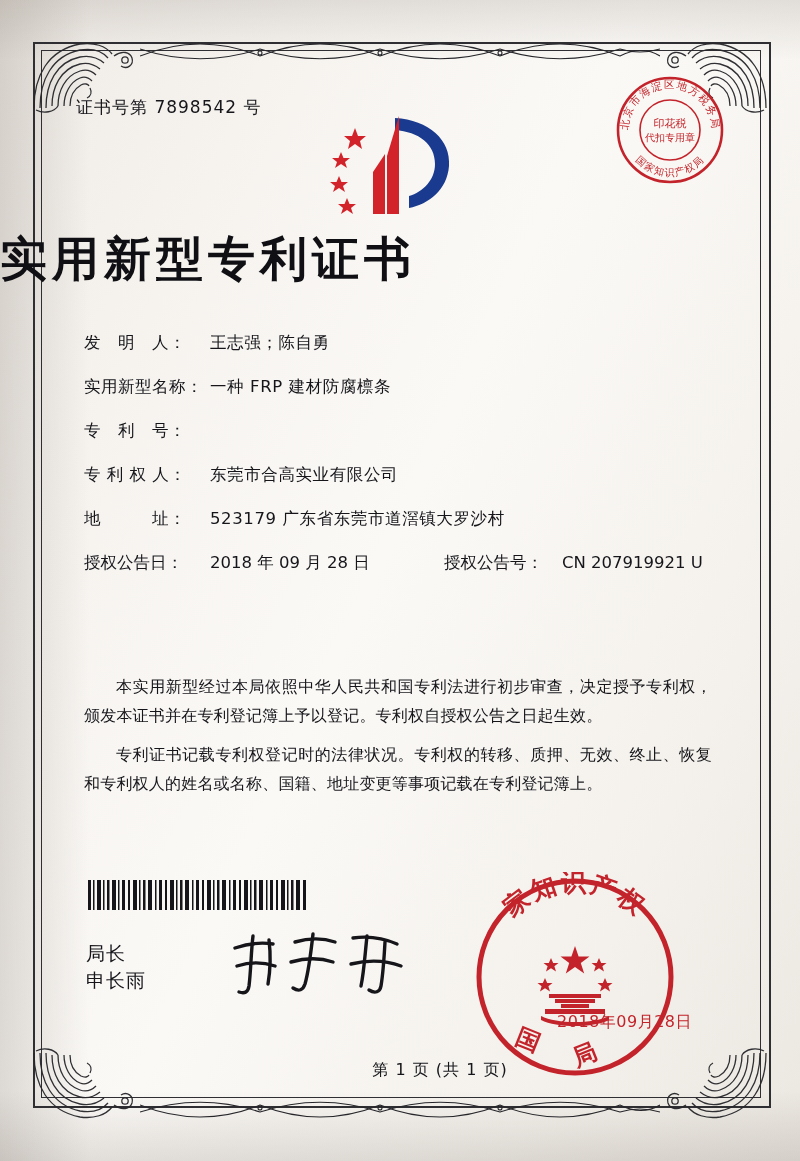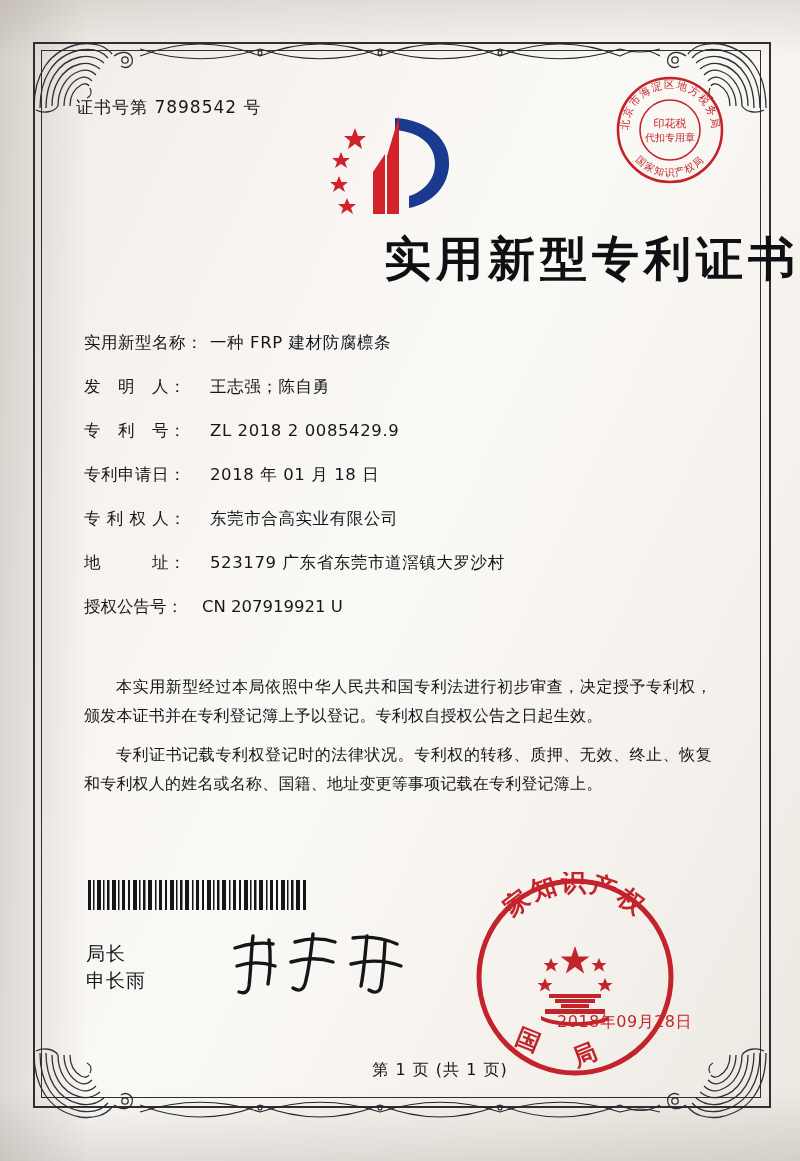--- a/index.html
+++ b/index.html
@@ -105,21 +105,21 @@
     position: absolute;
     right: 72px; top: 72px;
     width: 116px; height: 116px;
   }
   .stamp-tl svg { display:block; width:100%; height:100%; }
 
   .title {
     position: absolute;
     left: 0; top: 228px;
     width: 800px;
-    text-align: right;
+    text-align: left;
     font-size: 47px;
     font-weight: bold;
     letter-spacing: 5px;
     color: #101014;
     font-family: "DejaVu Sans", sans-serif;
   }
 
   
   .fields {
     position: absolute;
@@ -368,44 +368,43 @@
       </text>
       <text x="58" y="55" font-size="11" fill="#c3242b" text-anchor="middle" font-family="DejaVu Sans, sans-serif">印花税</text>
       <text x="58" y="69" font-size="10" fill="#c3242b" text-anchor="middle" font-family="DejaVu Sans, sans-serif">代扣专用章</text>
     </svg>
   </div>
 
   <div class="title">实用新型专利证书</div>
 
   <div class="fields">
     <div class="row">
+      <span class="lbl">发　明　人：</span>
+      <span class="val">王志强；陈自勇</span>
+    </div>
+    <div class="row">
       <span class="lbl">实用新型名称：</span>
       <span class="val">一种 FRP 建材防腐檩条</span>
     </div>
     <div class="row">
-      <span class="lbl">发　明　人：</span>
-      <span class="val">王志强；陈自勇</span>
-    </div>
-    <div class="row">
       <span class="lbl">专　利　号：</span>
-      <span class="val">ZL 2018 2 0085429.9</span>
-    </div>
-    <div class="row">
-      <span class="lbl">专利申请日：</span>
-      <span class="val">2018 年 01 月 18 日</span>
     </div>
     <div class="row">
       <span class="lbl">专 利 权 人：</span>
       <span class="val">东莞市合高实业有限公司</span>
     </div>
     <div class="row">
       <span class="lbl">地　　　址：</span>
       <span class="val">523179 广东省东莞市道滘镇大罗沙村</span>
     </div>
     <div class="row-split">
+      <span class="half first">
+        <span class="lbl">授权公告日：</span>
+        <span>2018 年 09 月 28 日</span>
+      </span>
       <span class="half">
         <span class="lbl2">授权公告号：</span>
         <span>CN 207919921 U</span>
       </span>
     </div>
   </div>
 
   <div class="paras">
     <p>本实用新型经过本局依照中华人民共和国专利法进行初步审查，决定授予专利权，颁发本证书并在专利登记簿上予以登记。专利权自授权公告之日起生效。</p>
     <p>专利证书记载专利权登记时的法律状况。专利权的转移、质押、无效、终止、恢复和专利权人的姓名或名称、国籍、地址变更等事项记载在专利登记簿上。</p>

